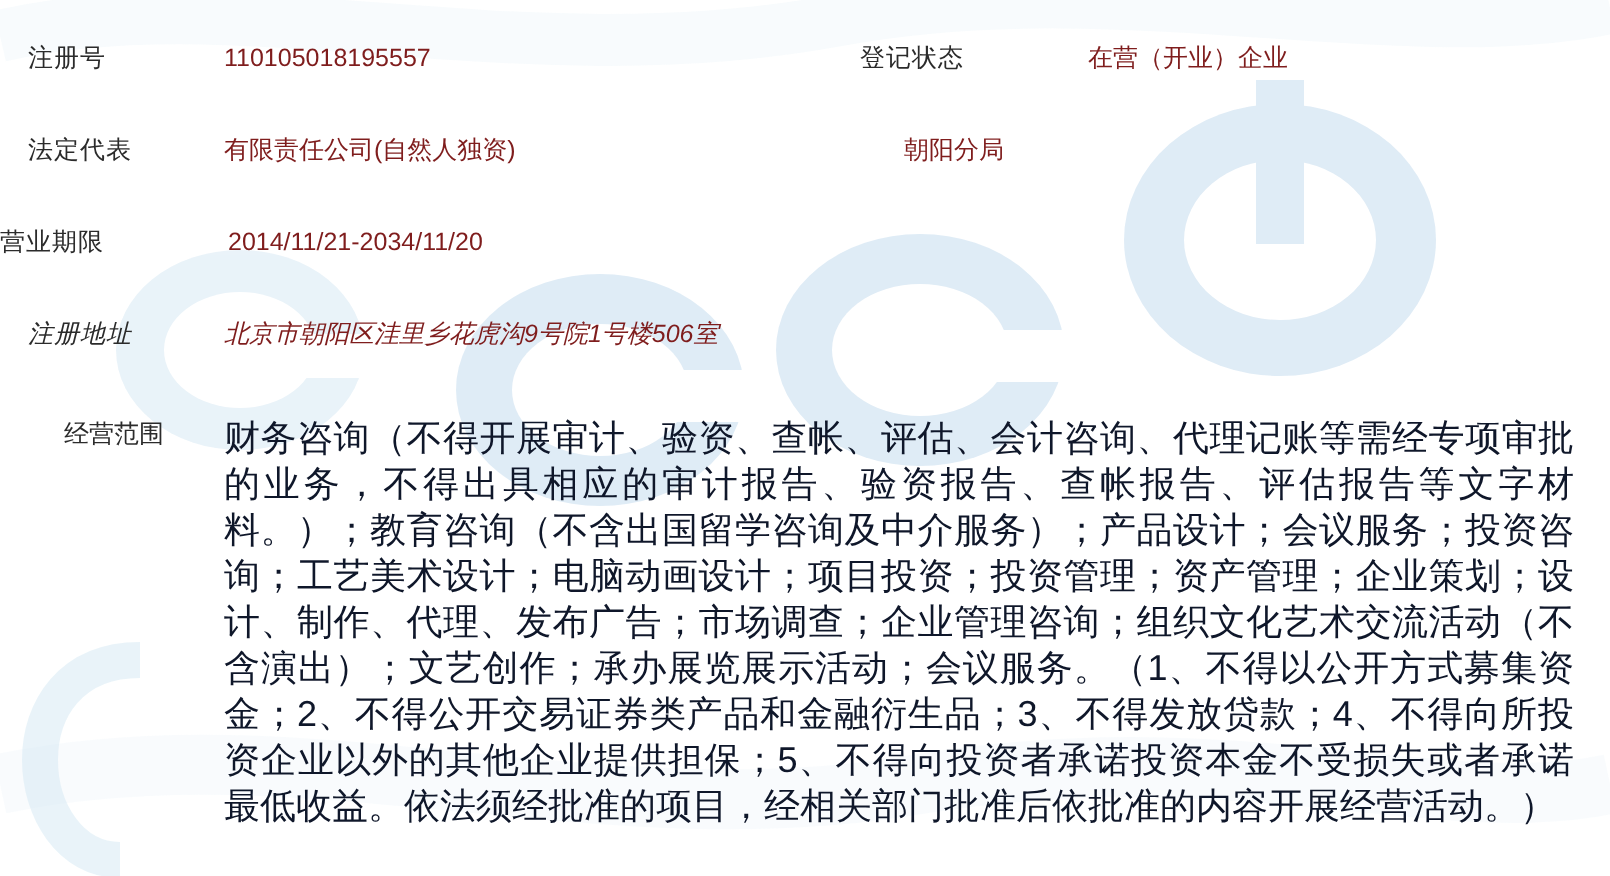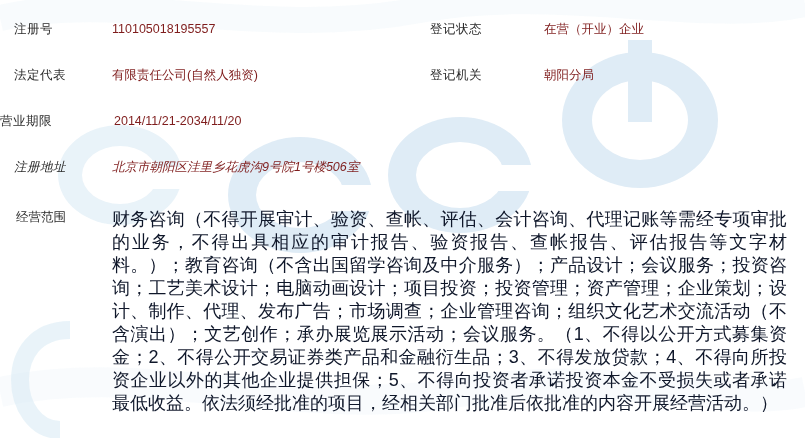--- a/index.html
+++ b/index.html
@@ -78,21 +78,21 @@
   }
   .r1 { padding-top: 20px; }
   .r2 { padding-top: 28px; }
   .r3 { padding-top: 28px; }
   .r4 { padding-top: 28px; }
   .r5 { padding-top: 28px; }
   .r6 { padding-top: 32px; }
   .scope-label {
     width: 84px;
     flex: 0 0 84px;
-    padding-left: 16px;
+    padding-left: 32px;
     box-sizing: border-box;
     font-size: 12.5px;
     color: #2b2b2b;
     line-height: 18px;
   }
   .scope-value {
     flex: 1 1 auto;
     padding: 0 18px 0 28px;
     box-sizing: border-box;
     font-size: 18px;
@@ -144,21 +144,20 @@
     </div>
   </div>
 
 
   <div class="row r3">
     <div class="col-left">
       <div class="cell-label">法定代表</div>
       <div class="cell-value">有限责任公司(自然人独资)</div>
     </div>
     <div class="col-right">
-      <div class="cell-label">登记机关</div>
       <div class="cell-value">朝阳分局</div>
     </div>
   </div>
 
   <div class="row r4">
     <div class="col-right">
       <div class="cell-label">营业期限</div>
       <div class="cell-value">2014/11/21-2034/11/20</div>
     </div>
   </div>

